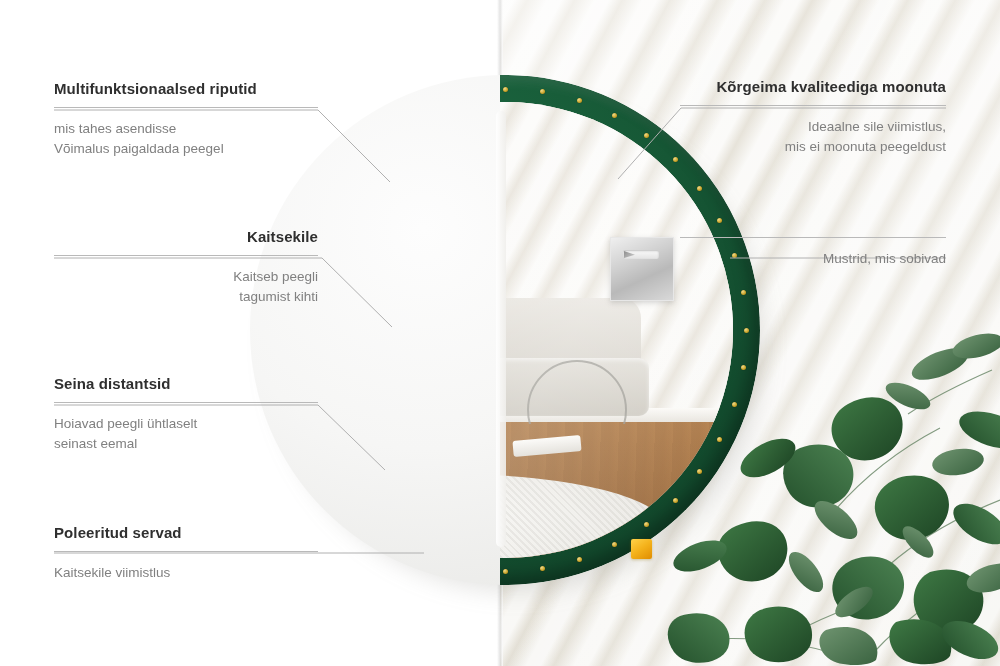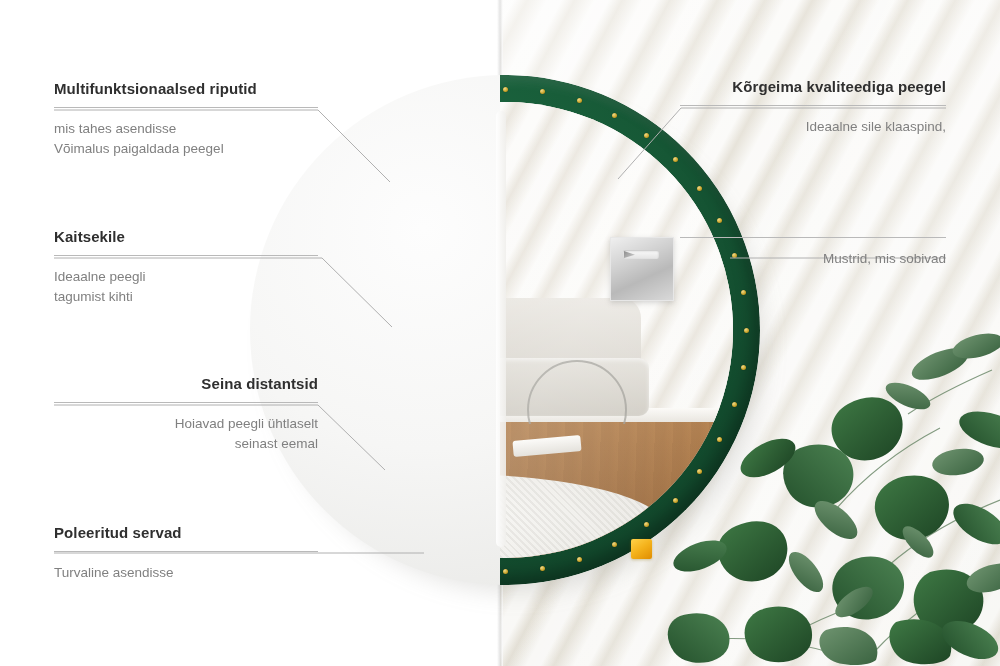--- a/index.html
+++ b/index.html
@@ -289,44 +289,45 @@
     <polyline points="946,258 730,258" fill="none" stroke="#b0b0b0" stroke-width="1"></polyline>
   </svg>
 
   <div class="callout c-left" style="top:80px;">
     <h3>Multifunktsionaalsed riputid</h3>
     <div class="rule"></div>
     <p>mis tahes asendisse</p>
     <p>Võimalus paigaldada peegel</p>
   </div>
 
-  <div class="callout c-left" style="top:228px;">
+  <div class="callout c-left" style="top:228px;text-align:right;">
     <h3>Kaitsekile</h3>
     <div class="rule"></div>
-    <p>Ideaalne peegli</p>
+    <p>Kaitseb peegli</p>
     <p>tagumist kihti</p>
   </div>
 
-  <div class="callout c-left" style="top:375px;text-align:right;">
+  <div class="callout c-left" style="top:375px;">
     <h3>Seina distantsid</h3>
     <div class="rule"></div>
     <p>Hoiavad peegli ühtlaselt</p>
     <p>seinast eemal</p>
   </div>
 
   <div class="callout c-left" style="top:524px;">
     <h3>Poleeritud servad</h3>
     <div class="rule"></div>
-    <p>Turvaline asendisse</p>
+    <p>Kaitsekile viimistlus</p>
   </div>
 
   <div class="callout c-right" style="left:680px;top:78px;">
-    <h3>Kõrgeima kvaliteediga peegel</h3>
-    <div class="rule"></div>
-    <p>Ideaalne sile klaaspind,</p>
+    <h3>Kõrgeima kvaliteediga moonuta</h3>
+    <div class="rule"></div>
+    <p>Ideaalne sile viimistlus,</p>
+    <p>mis ei moonuta peegeldust</p>
   </div>
 
   <div class="callout c-right" style="left:680px;top:228px;">
     <div class="rule"></div>
     <p>Mustrid, mis sobivad</p>
   </div>
 
   <svg class="foliage" viewBox="0 0 360 356">
     <defs>
       <linearGradient id="lf1" x1="0" y1="0" x2="1" y2="1">

